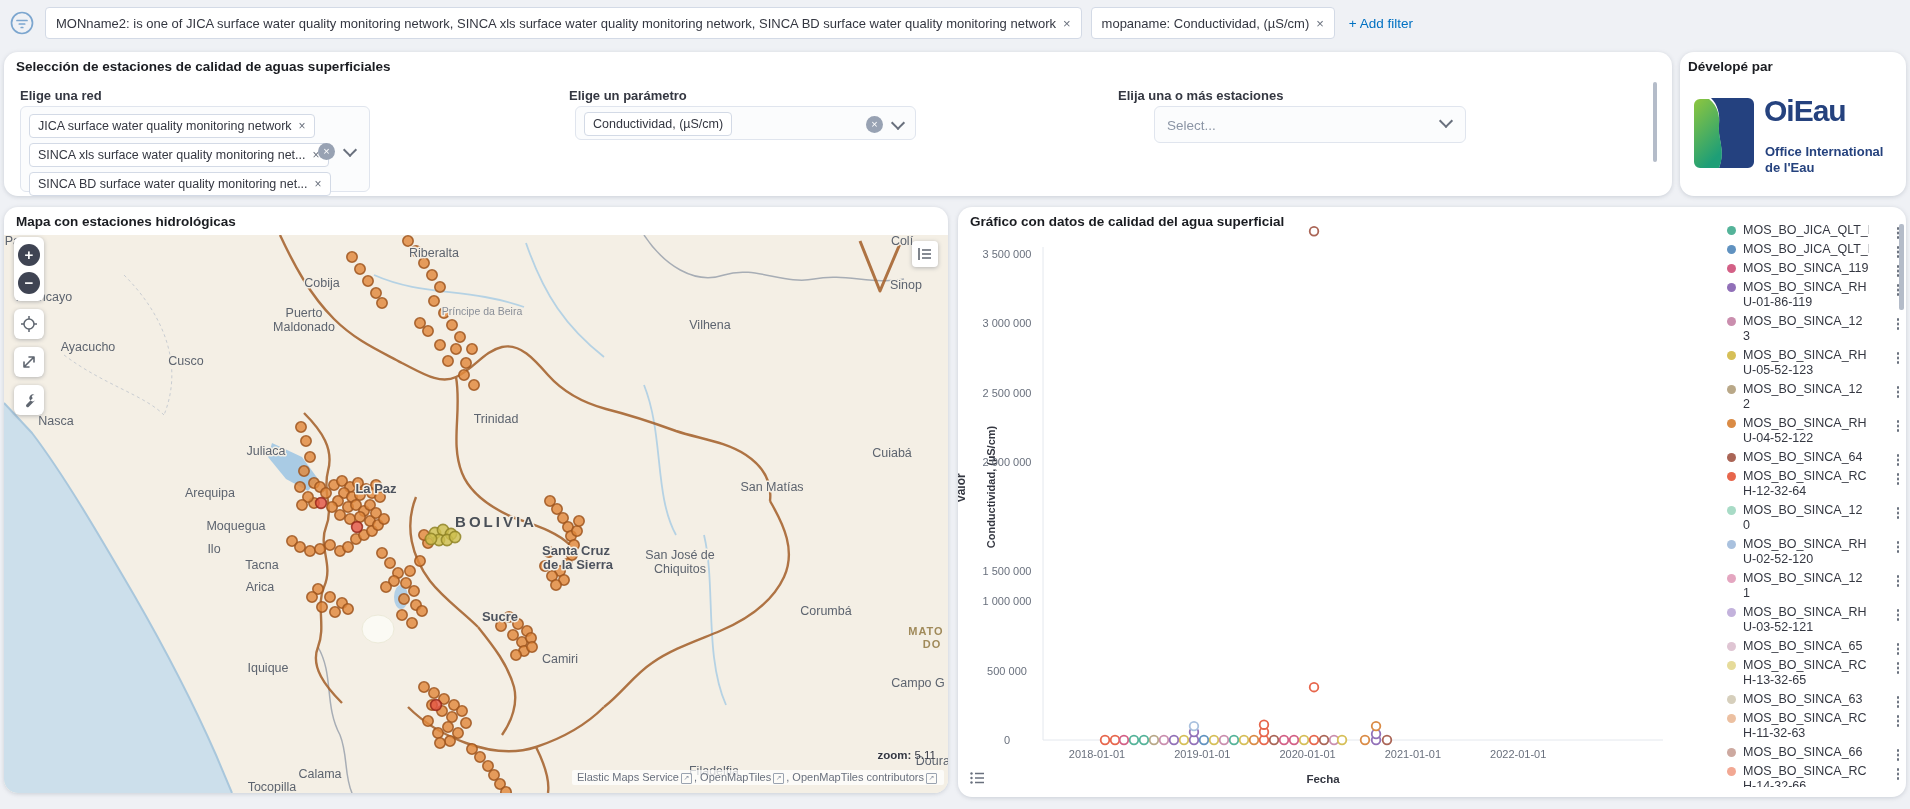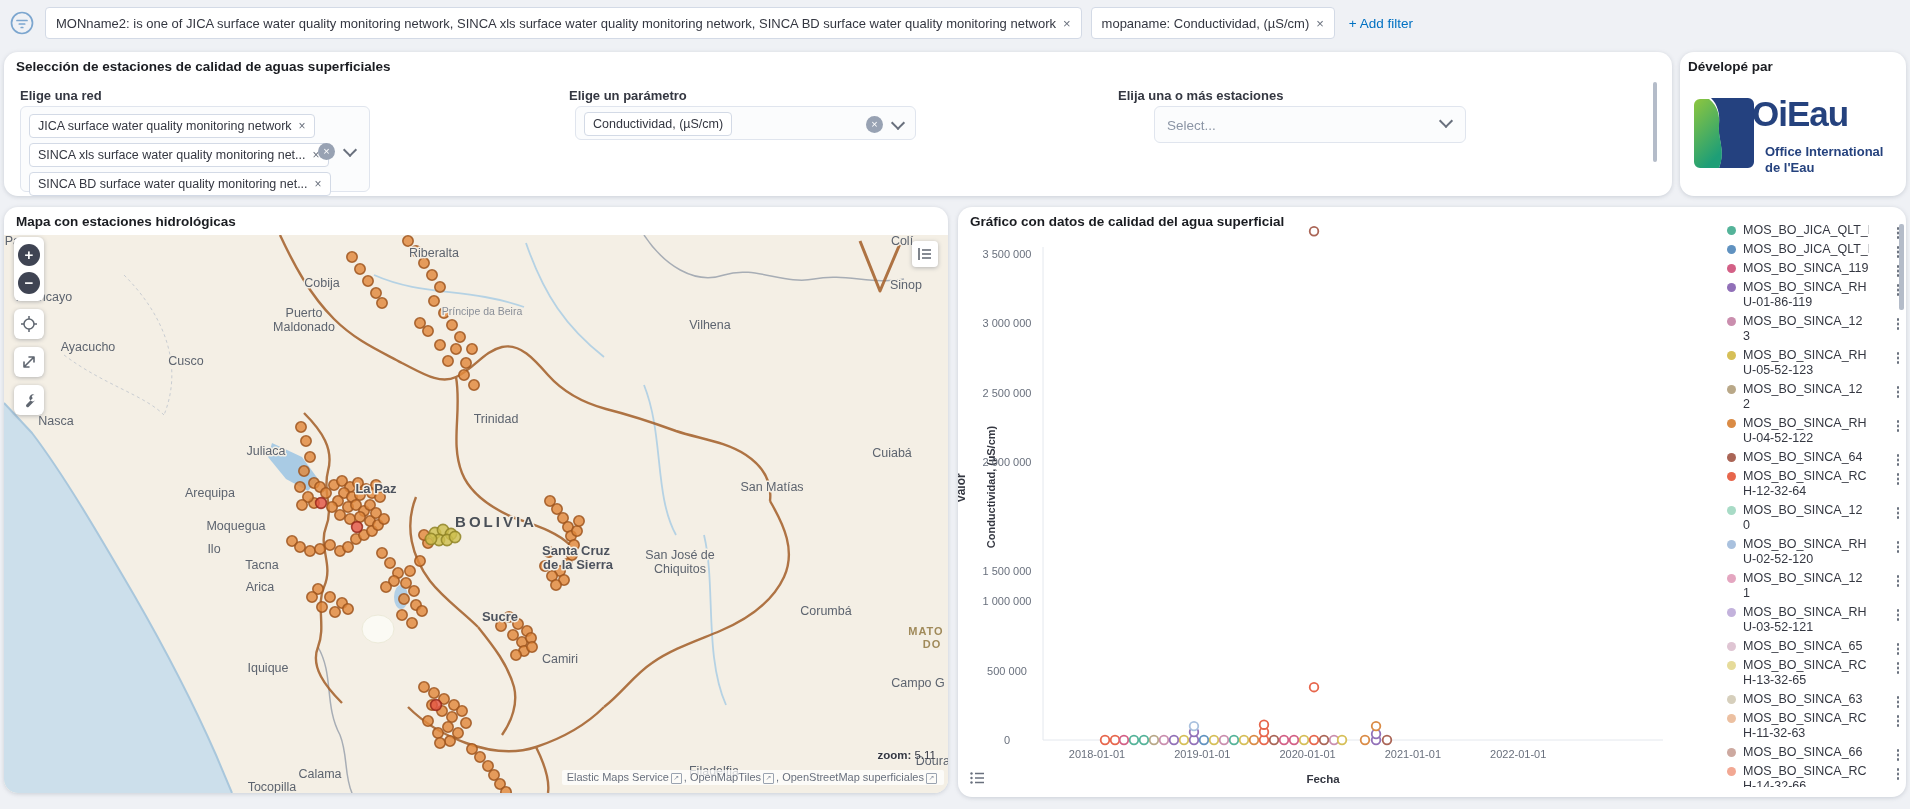--- a/index.html
+++ b/index.html
@@ -20,21 +20,21 @@
   .combo{position:absolute;top:54px;background:#fbfcfd;border:1px solid #e0e5ee;border-radius:6px;box-sizing:border-box;cursor:pointer;}
   .tag{display:inline-flex;align-items:center;height:22px;background:#fff;border:1px solid #d3dae6;border-radius:4px;
     padding:0 8px;font-size:12.5px;color:#343741;margin:0 0 5px 0;white-space:nowrap;}
   .tag .x{margin-left:7px;color:#69707d;font-size:12px;cursor:pointer;}
   .clearbtn{width:17px;height:17px;border-radius:50%;background:#98a2b3;color:#fff;font-size:11px;line-height:17px;text-align:center;cursor:pointer;flex:none;}
   .chev{width:8px;height:8px;border-right:2px solid #69707d;border-bottom:2px solid #69707d;transform:rotate(45deg);margin-top:-4px;flex:none;cursor:pointer;}
   .combo-ctl{position:absolute;display:flex;align-items:center;gap:10px;}
   .placeholder{color:#8b95a5;font-size:13.5px;}
   .vscroll{position:absolute;background:#b4bcc9;border-radius:2px;}
   
-  #oieau-text{position:absolute;left:72px;top:42px;font-size:35px;font-weight:800;color:#25427e;letter-spacing:-1px;}
+  #oieau-text{position:absolute;left:84px;top:42px;font-size:30px;font-weight:800;color:#25427e;letter-spacing:-1px;}
   .oieau-sub{position:absolute;left:85px;font-size:13px;font-weight:600;color:#25427e;}
   
   #mapwrap{position:absolute;left:0;top:28px;width:944px;height:558px;overflow:hidden;background:#f4efe5;}
   .map-btn{position:absolute;background:#fff;border-radius:6px;box-shadow:0 1px 4px rgba(60,70,85,.35);display:flex;align-items:center;justify-content:center;cursor:pointer;}
   .zoombtn{width:22px;height:22px;border-radius:50%;background:#3f4453;color:#fff;font-size:15px;font-weight:700;line-height:21px;text-align:center;cursor:pointer;}
   #map-zoomlabel{position:absolute;right:12px;bottom:32px;font-size:11.5px;color:#343741;text-shadow:0 0 3px #fff;}
   #map-zoomlabel b{font-weight:700;}
   #map-attrib{position:absolute;right:4px;bottom:8px;font-size:11px;color:#69707d;background:rgba(255,255,255,.72);padding:1px 5px;border-radius:2px;white-space:nowrap;}
   .ext{display:inline-block;width:9px;height:9px;border:1px solid #9aa3b0;border-radius:1px;font-size:7px;line-height:8px;text-align:center;color:#8a93a2;margin:0 2px;vertical-align:1px;}
   
@@ -395,21 +395,21 @@
   </div>
   <div class="map-btn" style="right:10px;top:34px;width:26px;height:26px;border-radius:4px;">
     <svg width="14" height="12" viewBox="0 0 14 12">
       <path d="M1,0v12 M4,2h9 M4,6h9 M4,10h9" stroke="#5f6670" stroke-width="1.6" fill="none"></path>
       </svg>
   </div>
 
   <div id="map-zoomlabel">
     <b>zoom:</b> <span>5.11</span>
   </div>
-  <div id="map-attrib"><span>Elastic Maps Service</span><span class="ext">↗</span>, <span>OpenMapTiles</span><span class="ext">↗</span>, <span>OpenStreetMap superficiales</span><span class="ext">↗</span></div>
+  <div id="map-attrib"><span>Elastic Maps Service</span><span class="ext">↗</span>, <span>OpenMapTiles</span><span class="ext">↗</span>, <span>OpenMapTiles contributors</span><span class="ext">↗</span></div>
 </div>
 
 <div class="card" style="left:958px;top:207px;width:948px;height:590px;overflow:hidden;">
   <div class="card-title">Gráfico con datos de calidad del agua superficial</div>
 
   <div class="axlabel" style="left:-12px;top:274px;font-size: 12px;font-weight:700;color:#343741;">Valor</div>
   <div class="axlabel" style="left:-28px;top:274px;font-size:11px;font-weight:600;color:#343741;">Conductividad, (µS/cm)</div>
 
   <svg id="chart-svg" class="abs" style="left:0;top:0;" width="948" height="590" viewBox="0 0 948 590">
     <path d="M85,40 V533 M85,533 H705" stroke="#e4e8ee" stroke-width="1" fill="none"></path>

